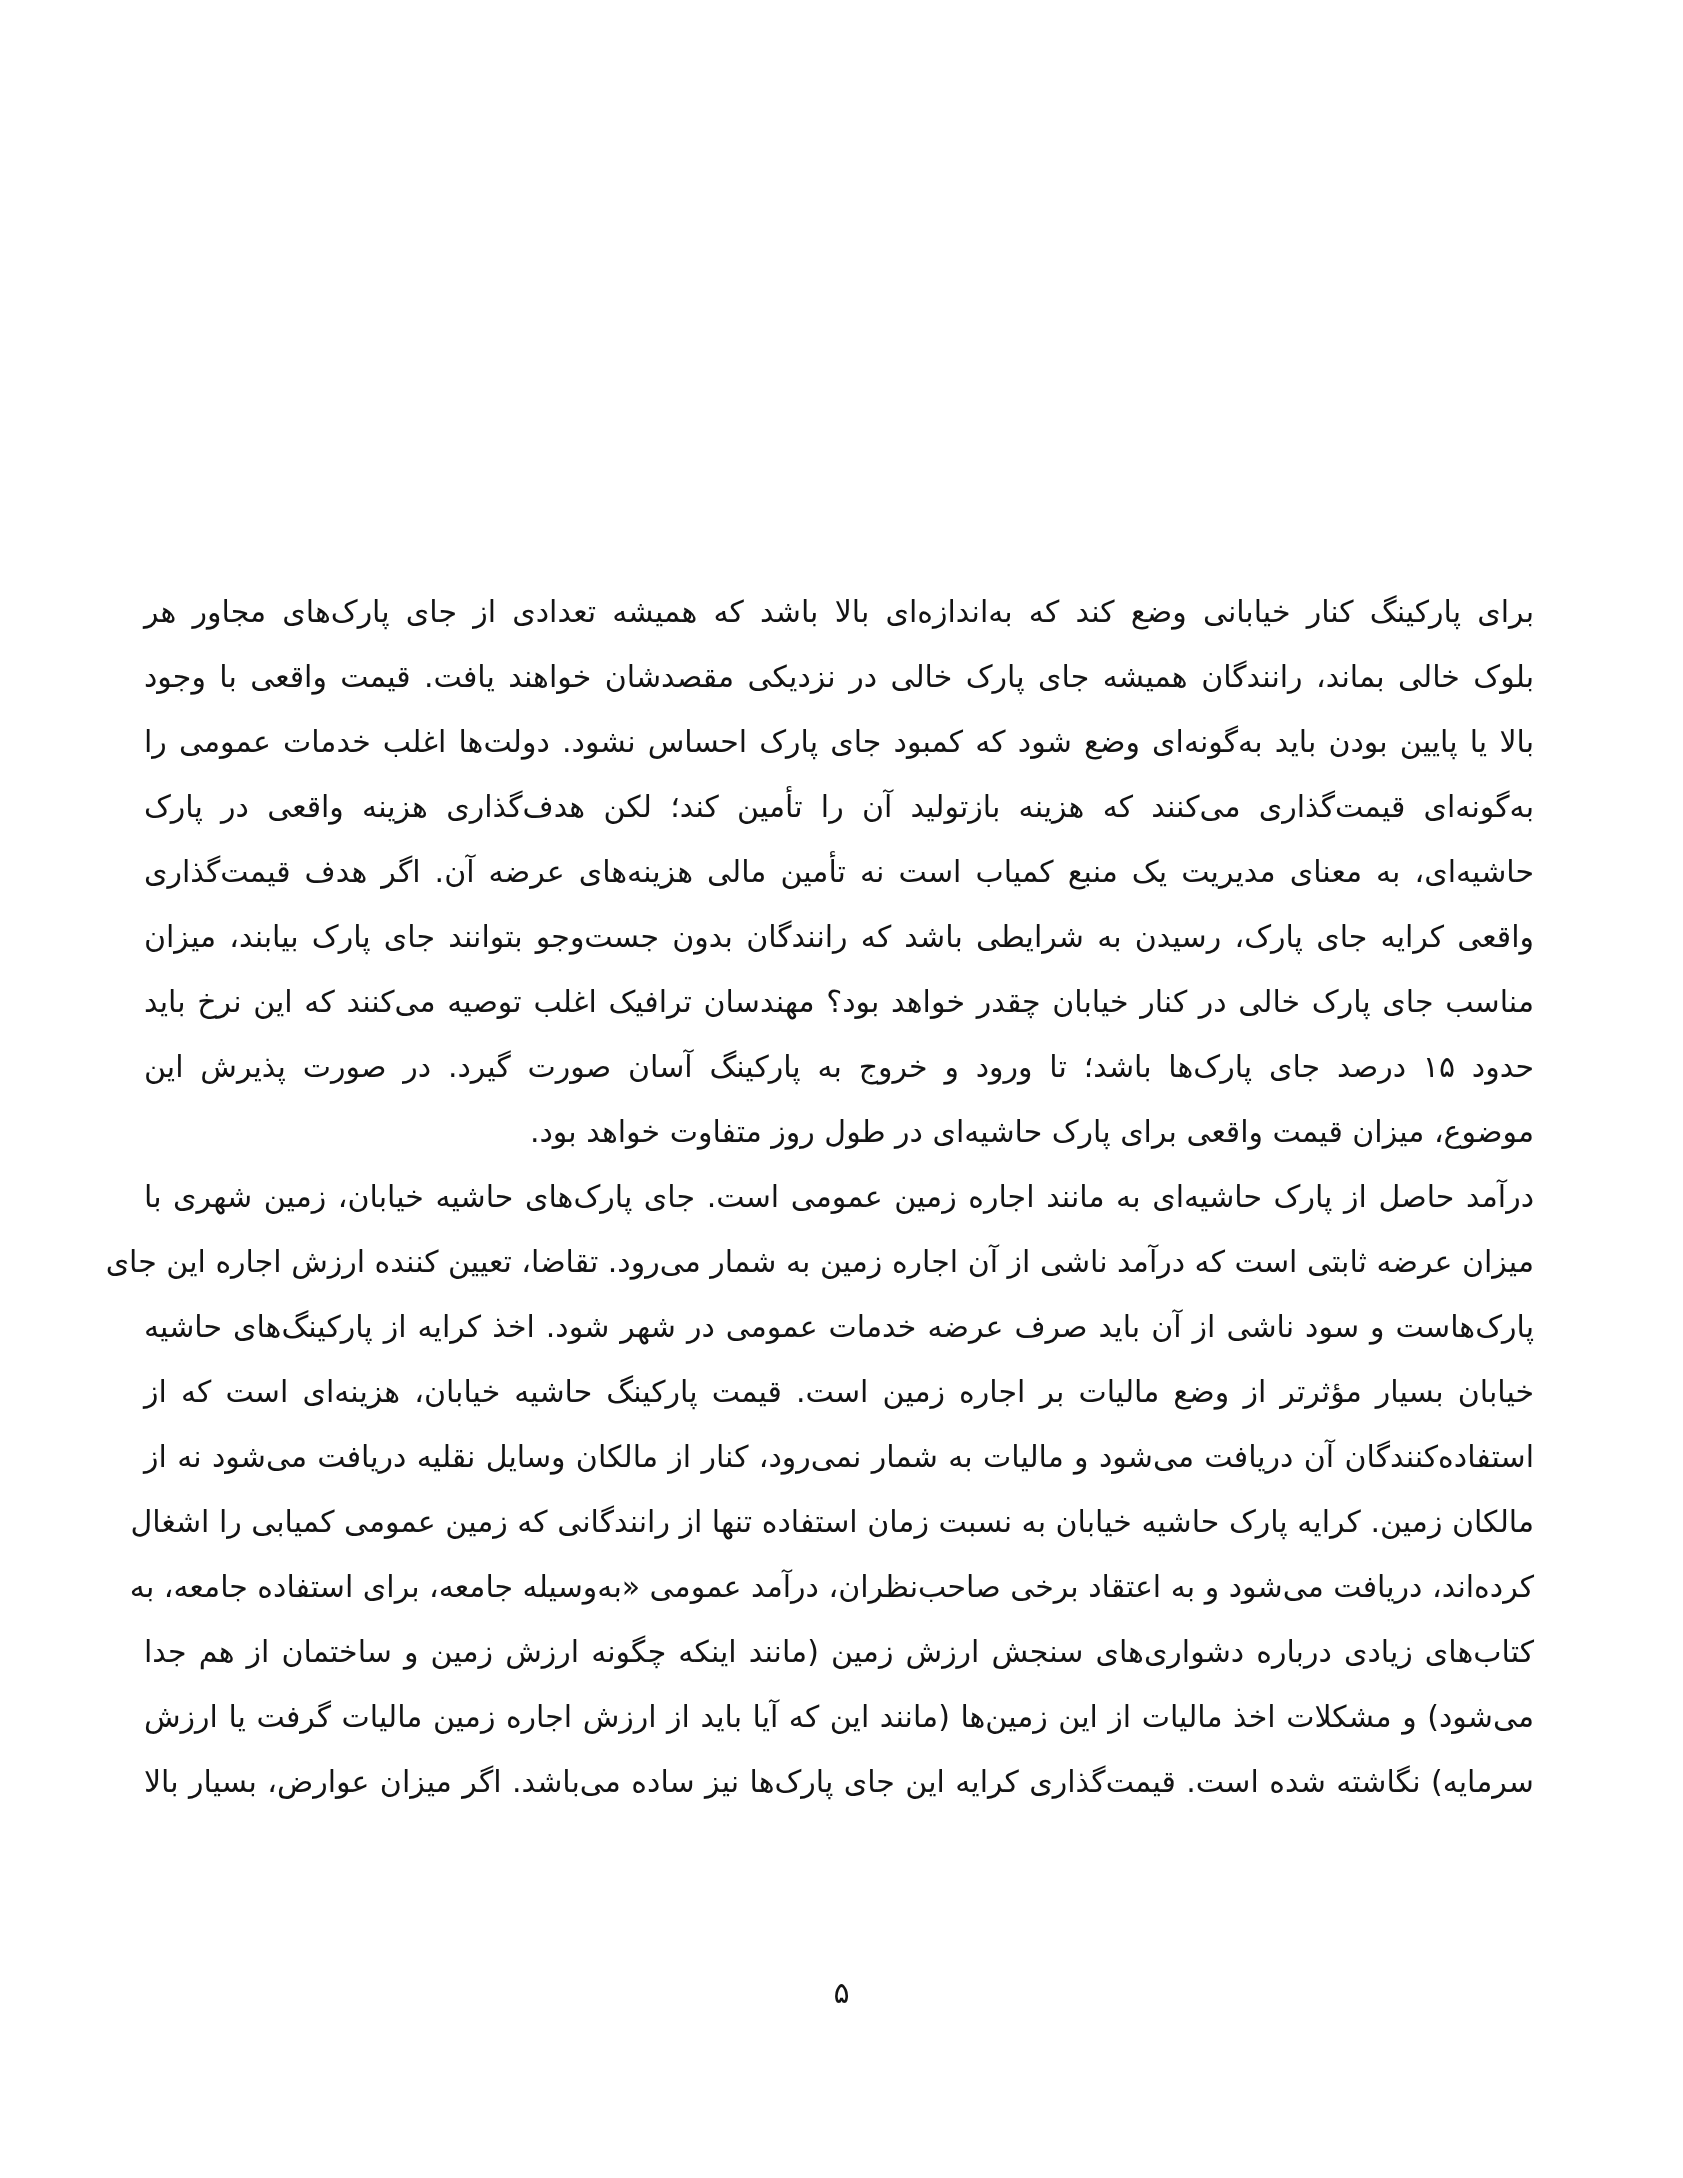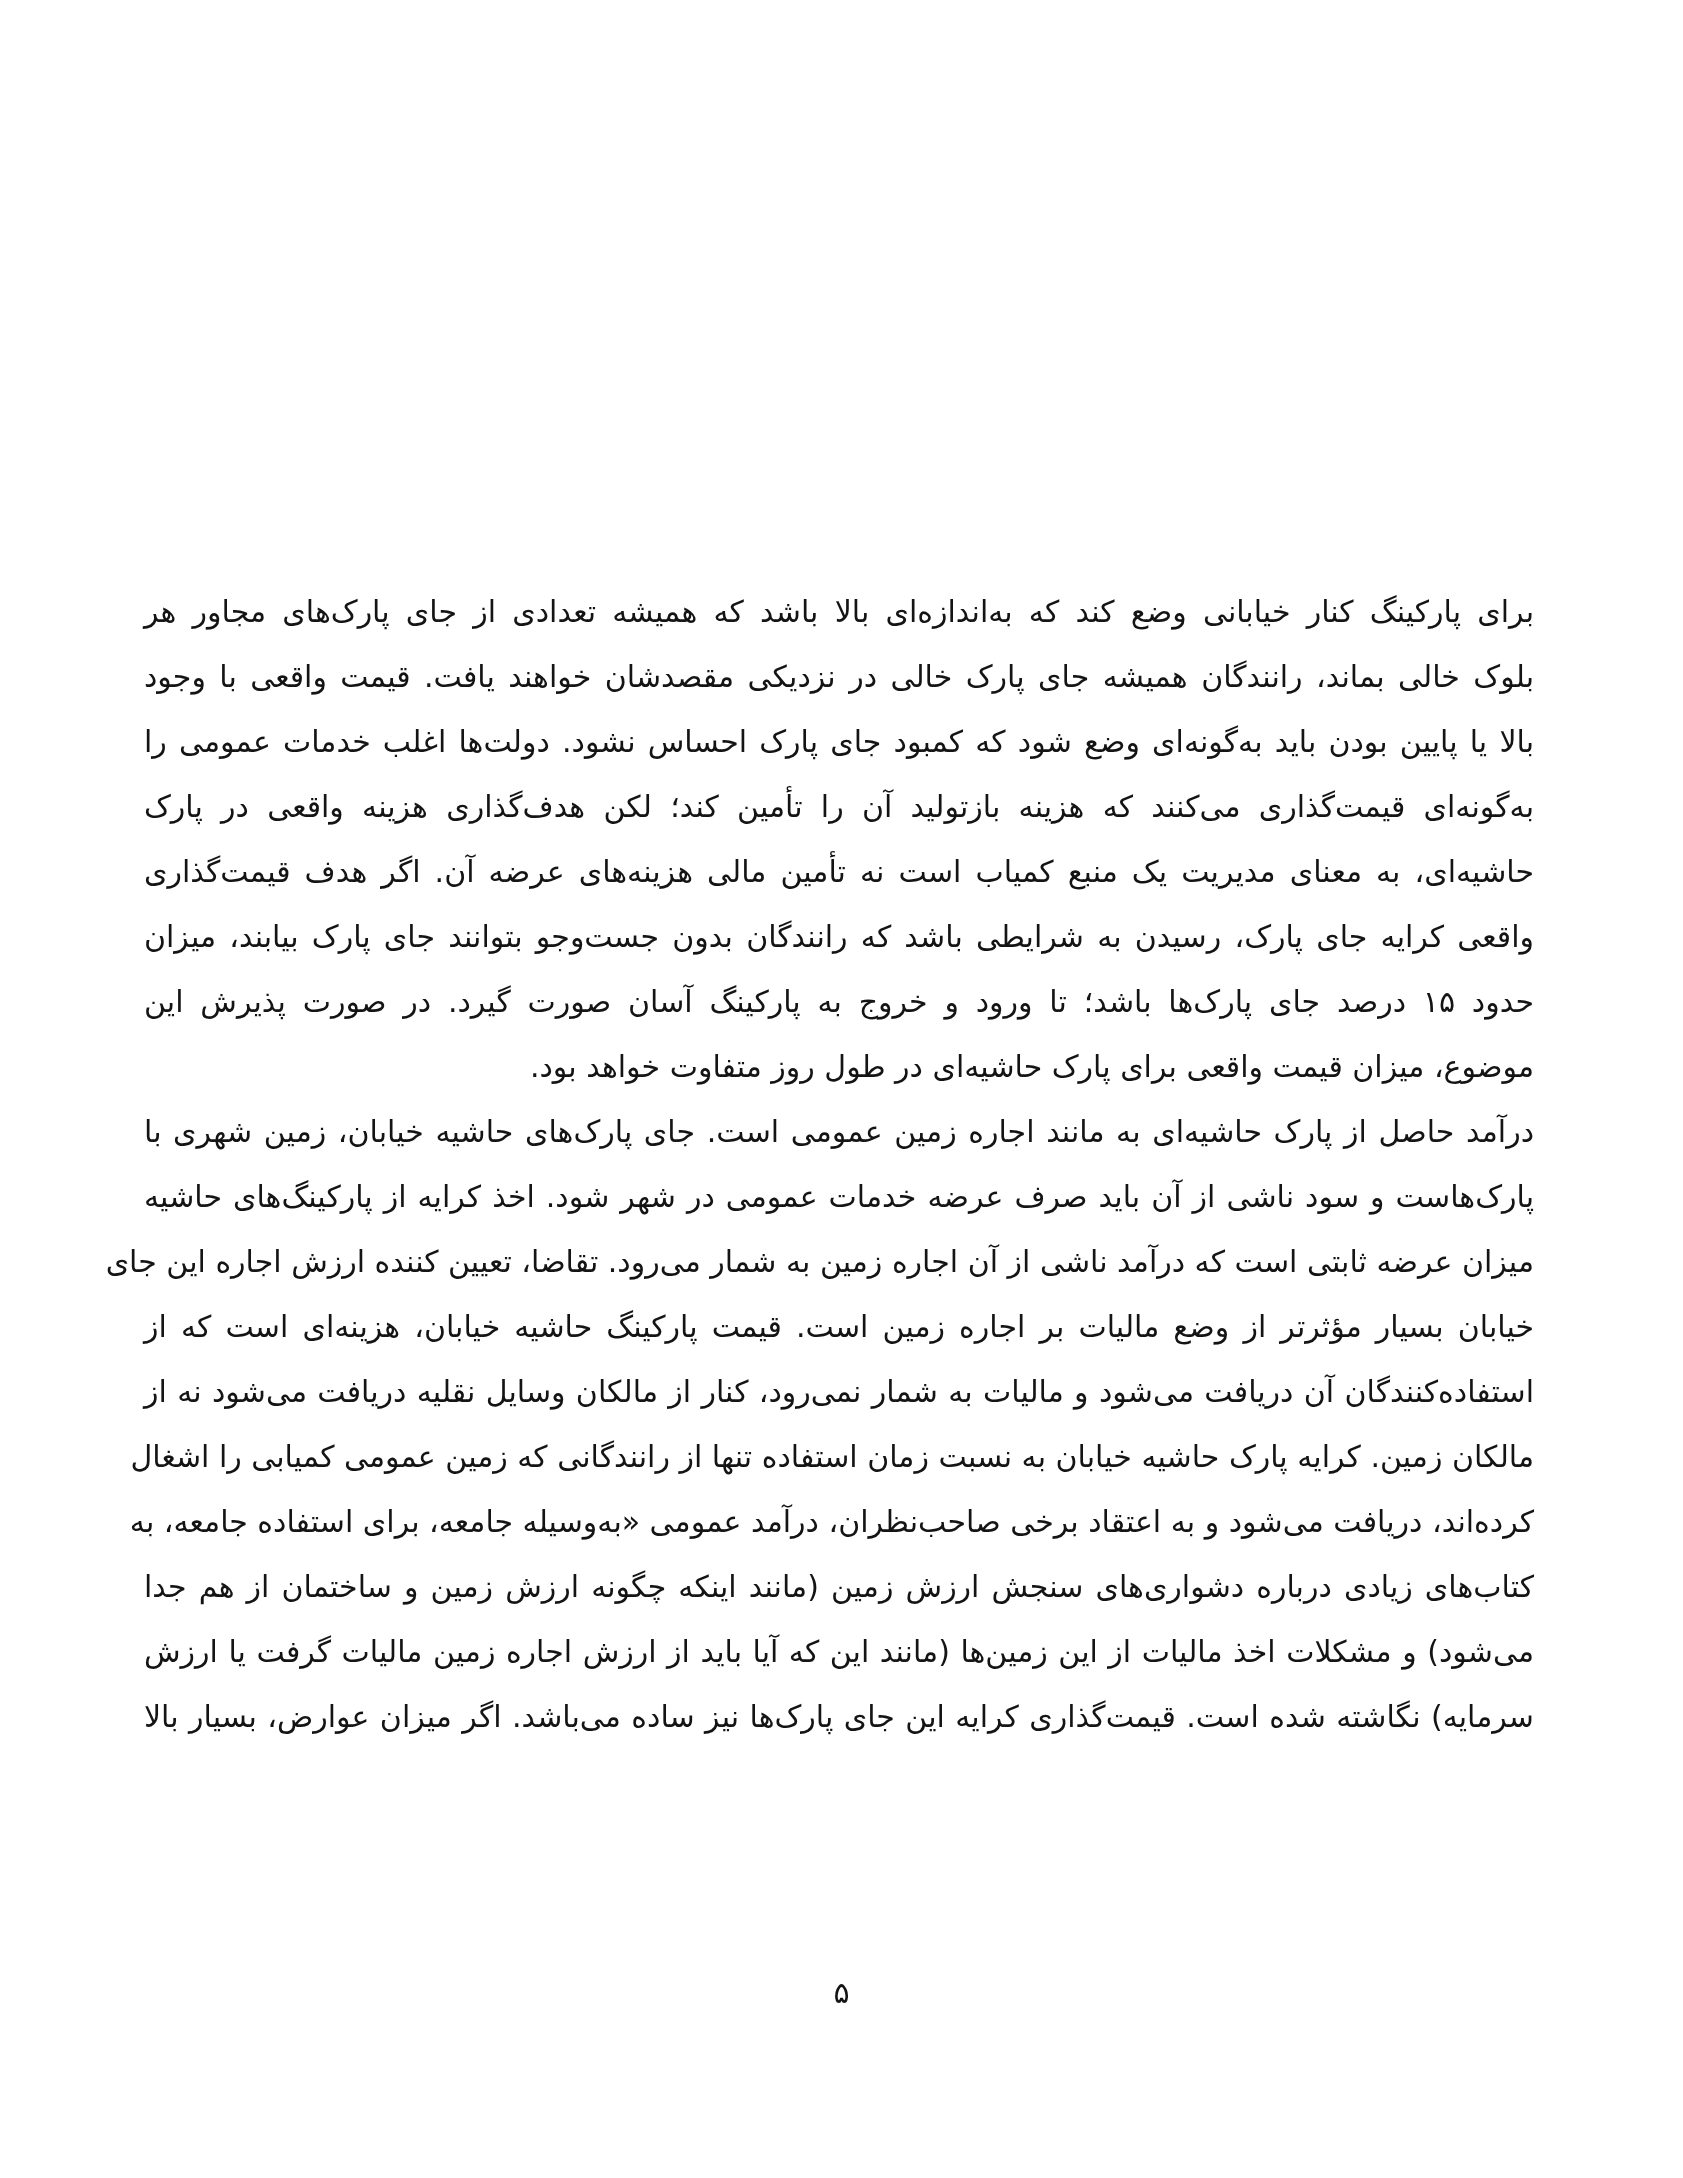--- a/index.html
+++ b/index.html
@@ -52,28 +52,29 @@
 <div class="page">
   <main class="text-block">
 
     <section class="paragraph">
       <div class="line">برای پارکینگ کنار خیابانی وضع کند که به‌اندازه‌ای بالا باشد که همیشه تعدادی از جای پارک‌های مجاور هر</div>
       <div class="line">بلوک خالی بماند، رانندگان همیشه جای پارک خالی در نزدیکی مقصدشان خواهند یافت. قیمت واقعی با وجود</div>
       <div class="line">بالا یا پایین بودن باید به‌گونه‌ای وضع شود که کمبود جای پارک احساس نشود. دولت‌ها اغلب خدمات عمومی را</div>
       <div class="line">به‌گونه‌ای قیمت‌گذاری می‌کنند که هزینه بازتولید آن را تأمین کند؛ لکن هدف‌گذاری هزینه واقعی در پارک</div>
       <div class="line">حاشیه‌ای، به معنای مدیریت یک منبع کمیاب است نه تأمین مالی هزینه‌های عرضه آن. اگر هدف قیمت‌گذاری</div>
       <div class="line">واقعی کرایه جای پارک، رسیدن به شرایطی باشد که رانندگان بدون جست‌وجو بتوانند جای پارک بیابند، میزان</div>
+      <div class="line">مناسب جای پارک خالی در کنار خیابان چقدر خواهد بود؟ مهندسان ترافیک اغلب توصیه می‌کنند که این نرخ باید</div>
       <div class="line">حدود ۱۵ درصد جای پارک‌ها باشد؛ تا ورود و خروج به پارکینگ آسان صورت گیرد. در صورت پذیرش این</div>
       <div class="line para-end">موضوع، میزان قیمت واقعی برای پارک حاشیه‌ای در طول روز متفاوت خواهد بود.</div>
     </section>
 
     <section class="paragraph">
       <div class="line">درآمد حاصل از پارک حاشیه‌ای به مانند اجاره زمین عمومی است. جای پارک‌های حاشیه خیابان، زمین شهری با</div>
+      <div class="line">میزان عرضه ثابتی است که درآمد ناشی از آن اجاره زمین به شمار می‌رود. تقاضا، تعیین کننده ارزش اجاره این جای</div>
       <div class="line">پارک‌هاست و سود ناشی از آن باید صرف عرضه خدمات عمومی در شهر شود. اخذ کرایه از پارکینگ‌های حاشیه</div>
-      <div class="line">میزان عرضه ثابتی است که درآمد ناشی از آن اجاره زمین به شمار می‌رود. تقاضا، تعیین کننده ارزش اجاره این جای</div>
       <div class="line">خیابان بسیار مؤثرتر از وضع مالیات بر اجاره زمین است. قیمت پارکینگ حاشیه خیابان، هزینه‌ای است که از</div>
       <div class="line">استفاده‌کنندگان آن دریافت می‌شود و مالیات به شمار نمی‌رود، کنار از مالکان وسایل نقلیه دریافت می‌شود نه از</div>
       <div class="line">مالکان زمین. کرایه پارک حاشیه خیابان به نسبت زمان استفاده تنها از رانندگانی که زمین عمومی کمیابی را اشغال</div>
       <div class="line">کرده‌اند، دریافت می‌شود و به اعتقاد برخی صاحب‌نظران، درآمد عمومی «به‌وسیله جامعه، برای استفاده جامعه، به</div>
     </section>
 
     <section class="paragraph">
       <div class="line">کتاب‌های زیادی درباره دشواری‌های سنجش ارزش زمین (مانند اینکه چگونه ارزش زمین و ساختمان از هم جدا</div>
       <div class="line">می‌شود) و مشکلات اخذ مالیات از این زمین‌ها (مانند این که آیا باید از ارزش اجاره زمین مالیات گرفت یا ارزش</div>
       <div class="line">سرمایه) نگاشته شده است. قیمت‌گذاری کرایه این جای پارک‌ها نیز ساده می‌باشد. اگر میزان عوارض، بسیار بالا</div>

